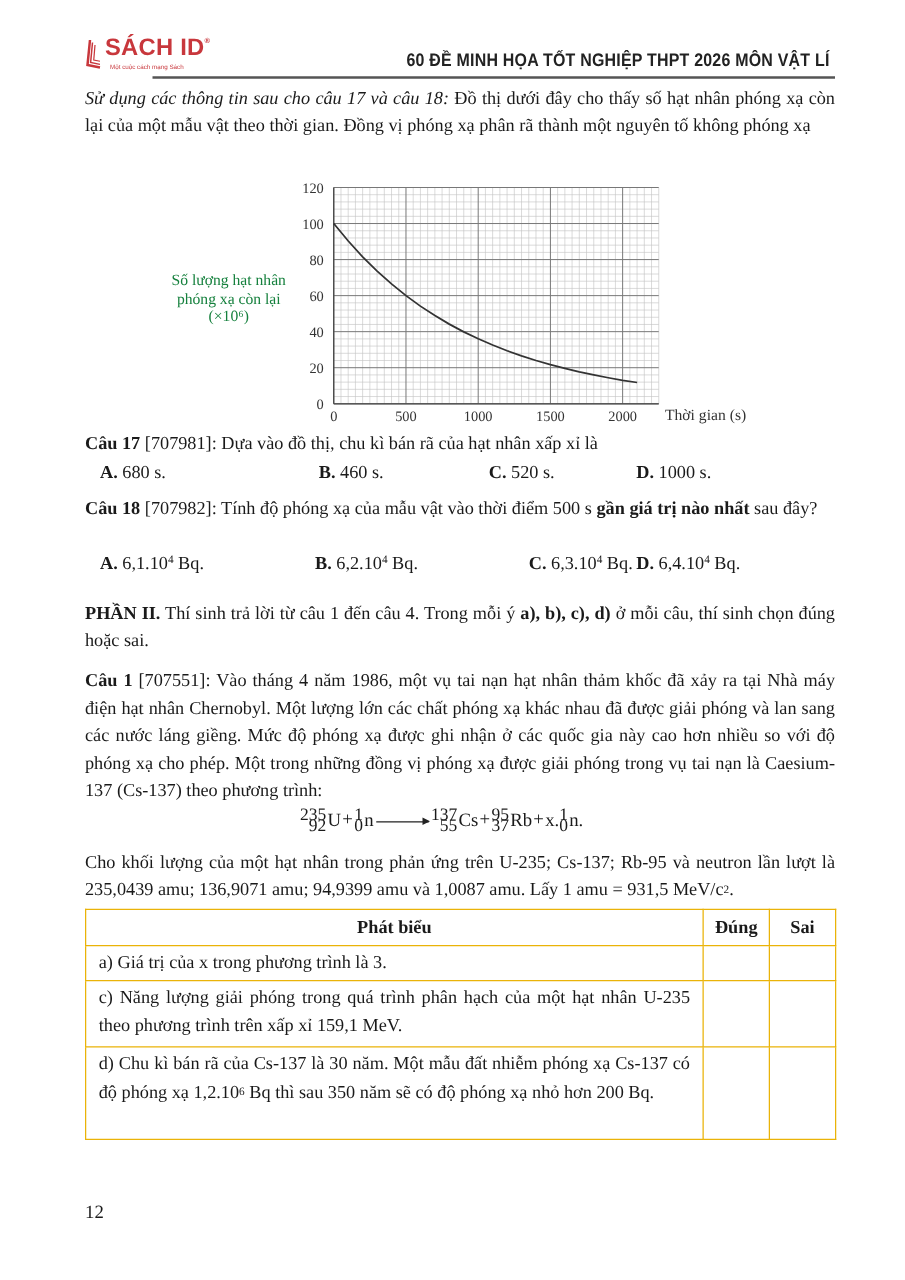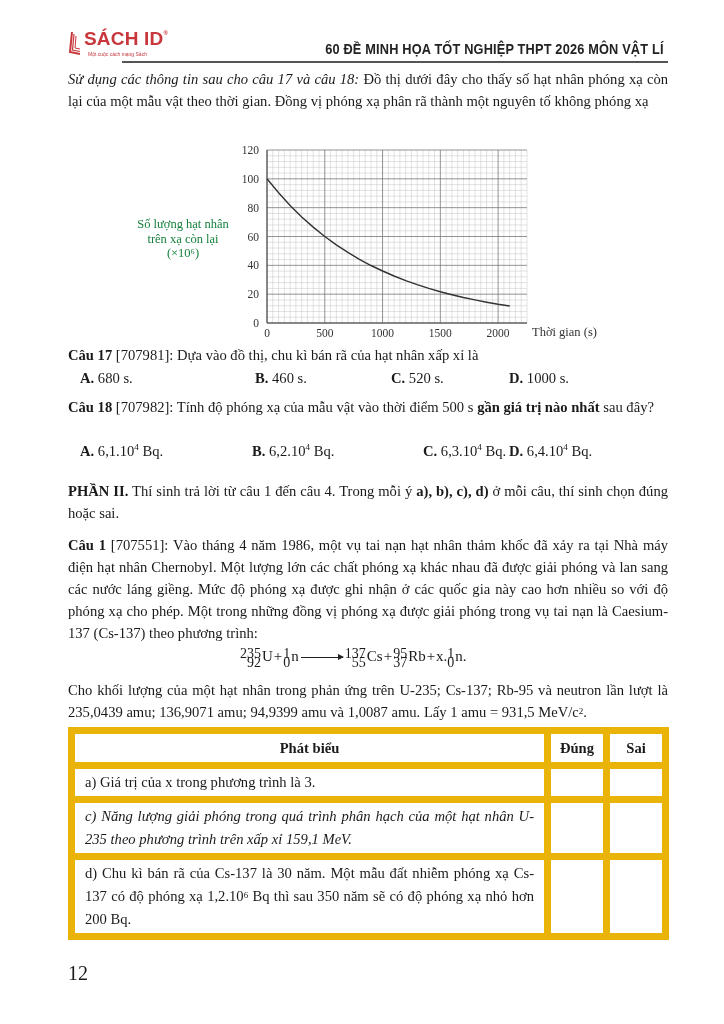--- a/index.html
+++ b/index.html
@@ -36,26 +36,26 @@
   .eq { left: 240px; top: 648px; font-size: 15px; white-space: nowrap; }
   .iso { display: inline-block; vertical-align: middle; position: relative; font-size: 14px; line-height: 9px;
          text-align: right; margin-right: 1px; }
   .iso span { display: block; }
   .arrow { display: inline-block; width: 42px; height: 1px; background: #222; vertical-align: middle; position: relative; margin: 0 2px; }
   .arrow:after { content: ""; position: absolute; right: -1px; top: -3px; border-left: 6px solid #222;
                  border-top: 3.5px solid transparent; border-bottom: 3.5px solid transparent; }
 
   
   table.tf { position: absolute; left: 68px; top: 727px; width: 601px; border-collapse: collapse; font-size: 14.6px; }
-  table.tf td, table.tf th { border: 7px solid #eab308; padding: 0 8px; vertical-align: top; line-height: 23px; }
+  table.tf td, table.tf th { border: 1px solid #eab308; padding: 0 8px; vertical-align: top; line-height: 23px; }
   table.tf th { font-weight: bold; height: 28px; vertical-align: middle; text-align: center; }
   table.tf td.stmt { text-align: justify; padding: 2px 10px 2px 10px; }
   .col-dung { width: 36px; }
   .col-sai { width: 36px; }
-  .page-num { left: 68px; top: 962px; font-size: 20px; }
+  .page-num { left: 68px; top: 962px; font-size: 15px; }
 </style>
 </head>
 <body>
 
 <div class="abs logo">
   <svg class="logo-mark" viewBox="0 0 14 26">
     <path d="M4 2 L2 22 L12 24" fill="none" stroke="#c8373c" stroke-width="2"></path>
     <path d="M6 4 L4.5 20 L12 21.5" fill="none" stroke="#c8373c" stroke-width="1.2"></path>
     <path d="M8 6 L7 18 L12 19" fill="none" stroke="#c8373c" stroke-width="1"></path>
   </svg>
@@ -64,21 +64,21 @@
 </div>
 <div class="abs book-title">60 ĐỀ MINH HỌA TỐT NGHIỆP THPT 2026 MÔN VẬT LÍ</div>
 <div class="abs header-rule"></div>
 
 <div class="abs para" style="top:68px;">
   <i>Sử dụng các thông tin sau cho câu 17 và câu 18:</i><span> Đồ thị dưới đây cho thấy số hạt nhân phóng xạ còn lại của một mẫu vật theo thời gian. Đồng vị phóng xạ phân rã thành một nguyên tố không phóng xạ</span>
 </div>
 
 <div class="abs y-title">
   <div>Số lượng hạt nhân</div>
-  <div>trên xạ còn lại</div>
+  <div>phóng xạ còn lại</div>
   <div>(×10⁶)</div>
 </div>
 <svg id="chart" class="abs" style="left:230px; top:140px;" width="400" height="205">
   <g id="grid-minor">
       <line x1="42.77777777777778" x2="42.77777777777778" y1="10" y2="183" stroke="#c4c4c4" stroke-width="0.5"></line>
       <line x1="48.55555555555556" x2="48.55555555555556" y1="10" y2="183" stroke="#c4c4c4" stroke-width="0.5"></line>
       <line x1="54.33333333333333" x2="54.33333333333333" y1="10" y2="183" stroke="#c4c4c4" stroke-width="0.5"></line>
       <line x1="60.111111111111114" x2="60.111111111111114" y1="10" y2="183" stroke="#c4c4c4" stroke-width="0.5"></line>
       <line x1="65.88888888888889" x2="65.88888888888889" y1="10" y2="183" stroke="#c4c4c4" stroke-width="0.5"></line>
       <line x1="71.66666666666666" x2="71.66666666666666" y1="10" y2="183" stroke="#c4c4c4" stroke-width="0.5"></line>
@@ -219,21 +219,21 @@
       <tr>
     <th>Phát biểu</th>
     <th class="col-dung">Đúng</th>
     <th class="col-sai">Sai</th>
   </tr>
   <tr style="height:27px;">
     <td class="stmt">a) Giá trị của x trong phương trình là 3.</td>
     <td></td>
     <td></td>
   </tr>
-  <tr style="height:53px;font-style:italic;">
+  <tr style="height:53px;">
     <td class="stmt">c) Năng lượng giải phóng trong quá trình phân hạch của một hạt nhân U-235 theo phương trình trên xấp xỉ 159,1 MeV.</td>
     <td></td>
     <td></td>
   </tr>
   <tr style="height:74px;">
     <td class="stmt"><span>d) Chu kì bán rã của Cs-137 là 30 năm. Một mẫu đất nhiễm phóng xạ Cs-137 có độ phóng xạ 1,2.10</span><sup class="s">6</sup><span> Bq thì sau 350 năm sẽ có độ phóng xạ nhỏ hơn 200 Bq.</span></td>
     <td></td>
     <td></td>
   </tr>
 </tbody>

